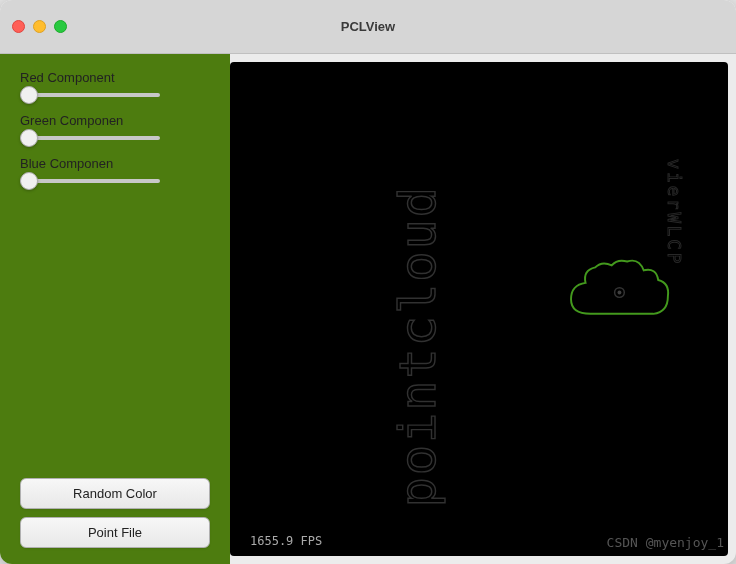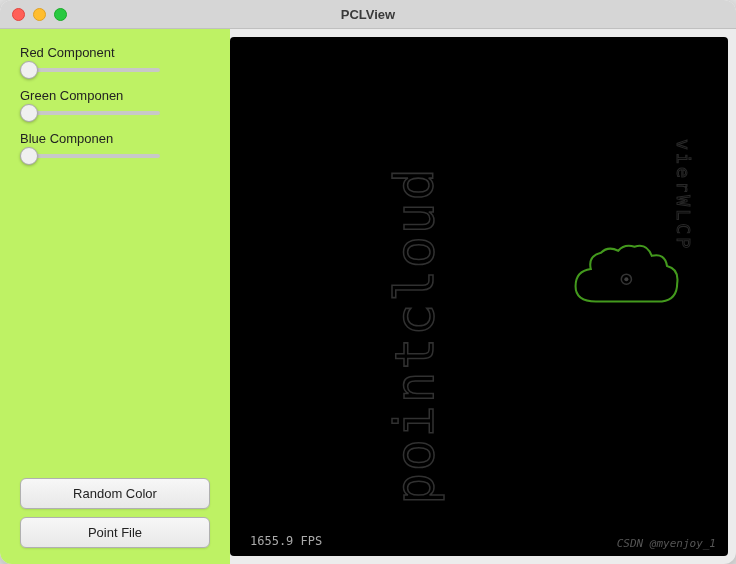--- a/index.html
+++ b/index.html
@@ -17,21 +17,21 @@
       height: 564px;
       background: #ececec;
       border-radius: 12px;
       box-shadow: 0 4px 20px rgba(0,0,0,0.3);
       display: flex;
       flex-direction: column;
       overflow: hidden;
     }
 
     .titlebar {
-      height: 29px;
+      height: 54px;
       background: #d6d6d6;
       display: flex;
       align-items: center;
       justify-content: center;
       position: relative;
       border-bottom: 1px solid #c0c0c0;
       border-radius: 12px 12px 0 0;
       flex-shrink: 0;
     }
 
@@ -60,21 +60,21 @@
     }
 
     .main-content {
       display: flex;
       flex: 1;
       overflow: hidden;
     }
 
     .sidebar {
       width: 230px;
-      background: #bef264;
+      background: #4d7c0f;
       padding: 16px 20px;
       display: flex;
       flex-direction: column;
       gap: 0;
       flex-shrink: 0;
     }
 
     .control-group {
       margin-bottom: 12px;
     }
@@ -158,25 +158,24 @@
       bottom: 8px;
       left: 20px;
       font-size: 12px;
       color: #aaa;
       font-family: monospace;
     }
 
     .watermark {
       position: absolute;
       bottom: 6px;
-      right: 12px;
-      font-size: 11px;
+      right: 4px;
+      font-size: 13px;
       color: #555;
       font-family: monospace;
-      font-style: italic;
     }
   </style>
 </head>
 <body>
 
 <div class="window">
 
   <div class="titlebar">
     <div class="traffic-lights">
       <div class="traffic-light close"></div>

